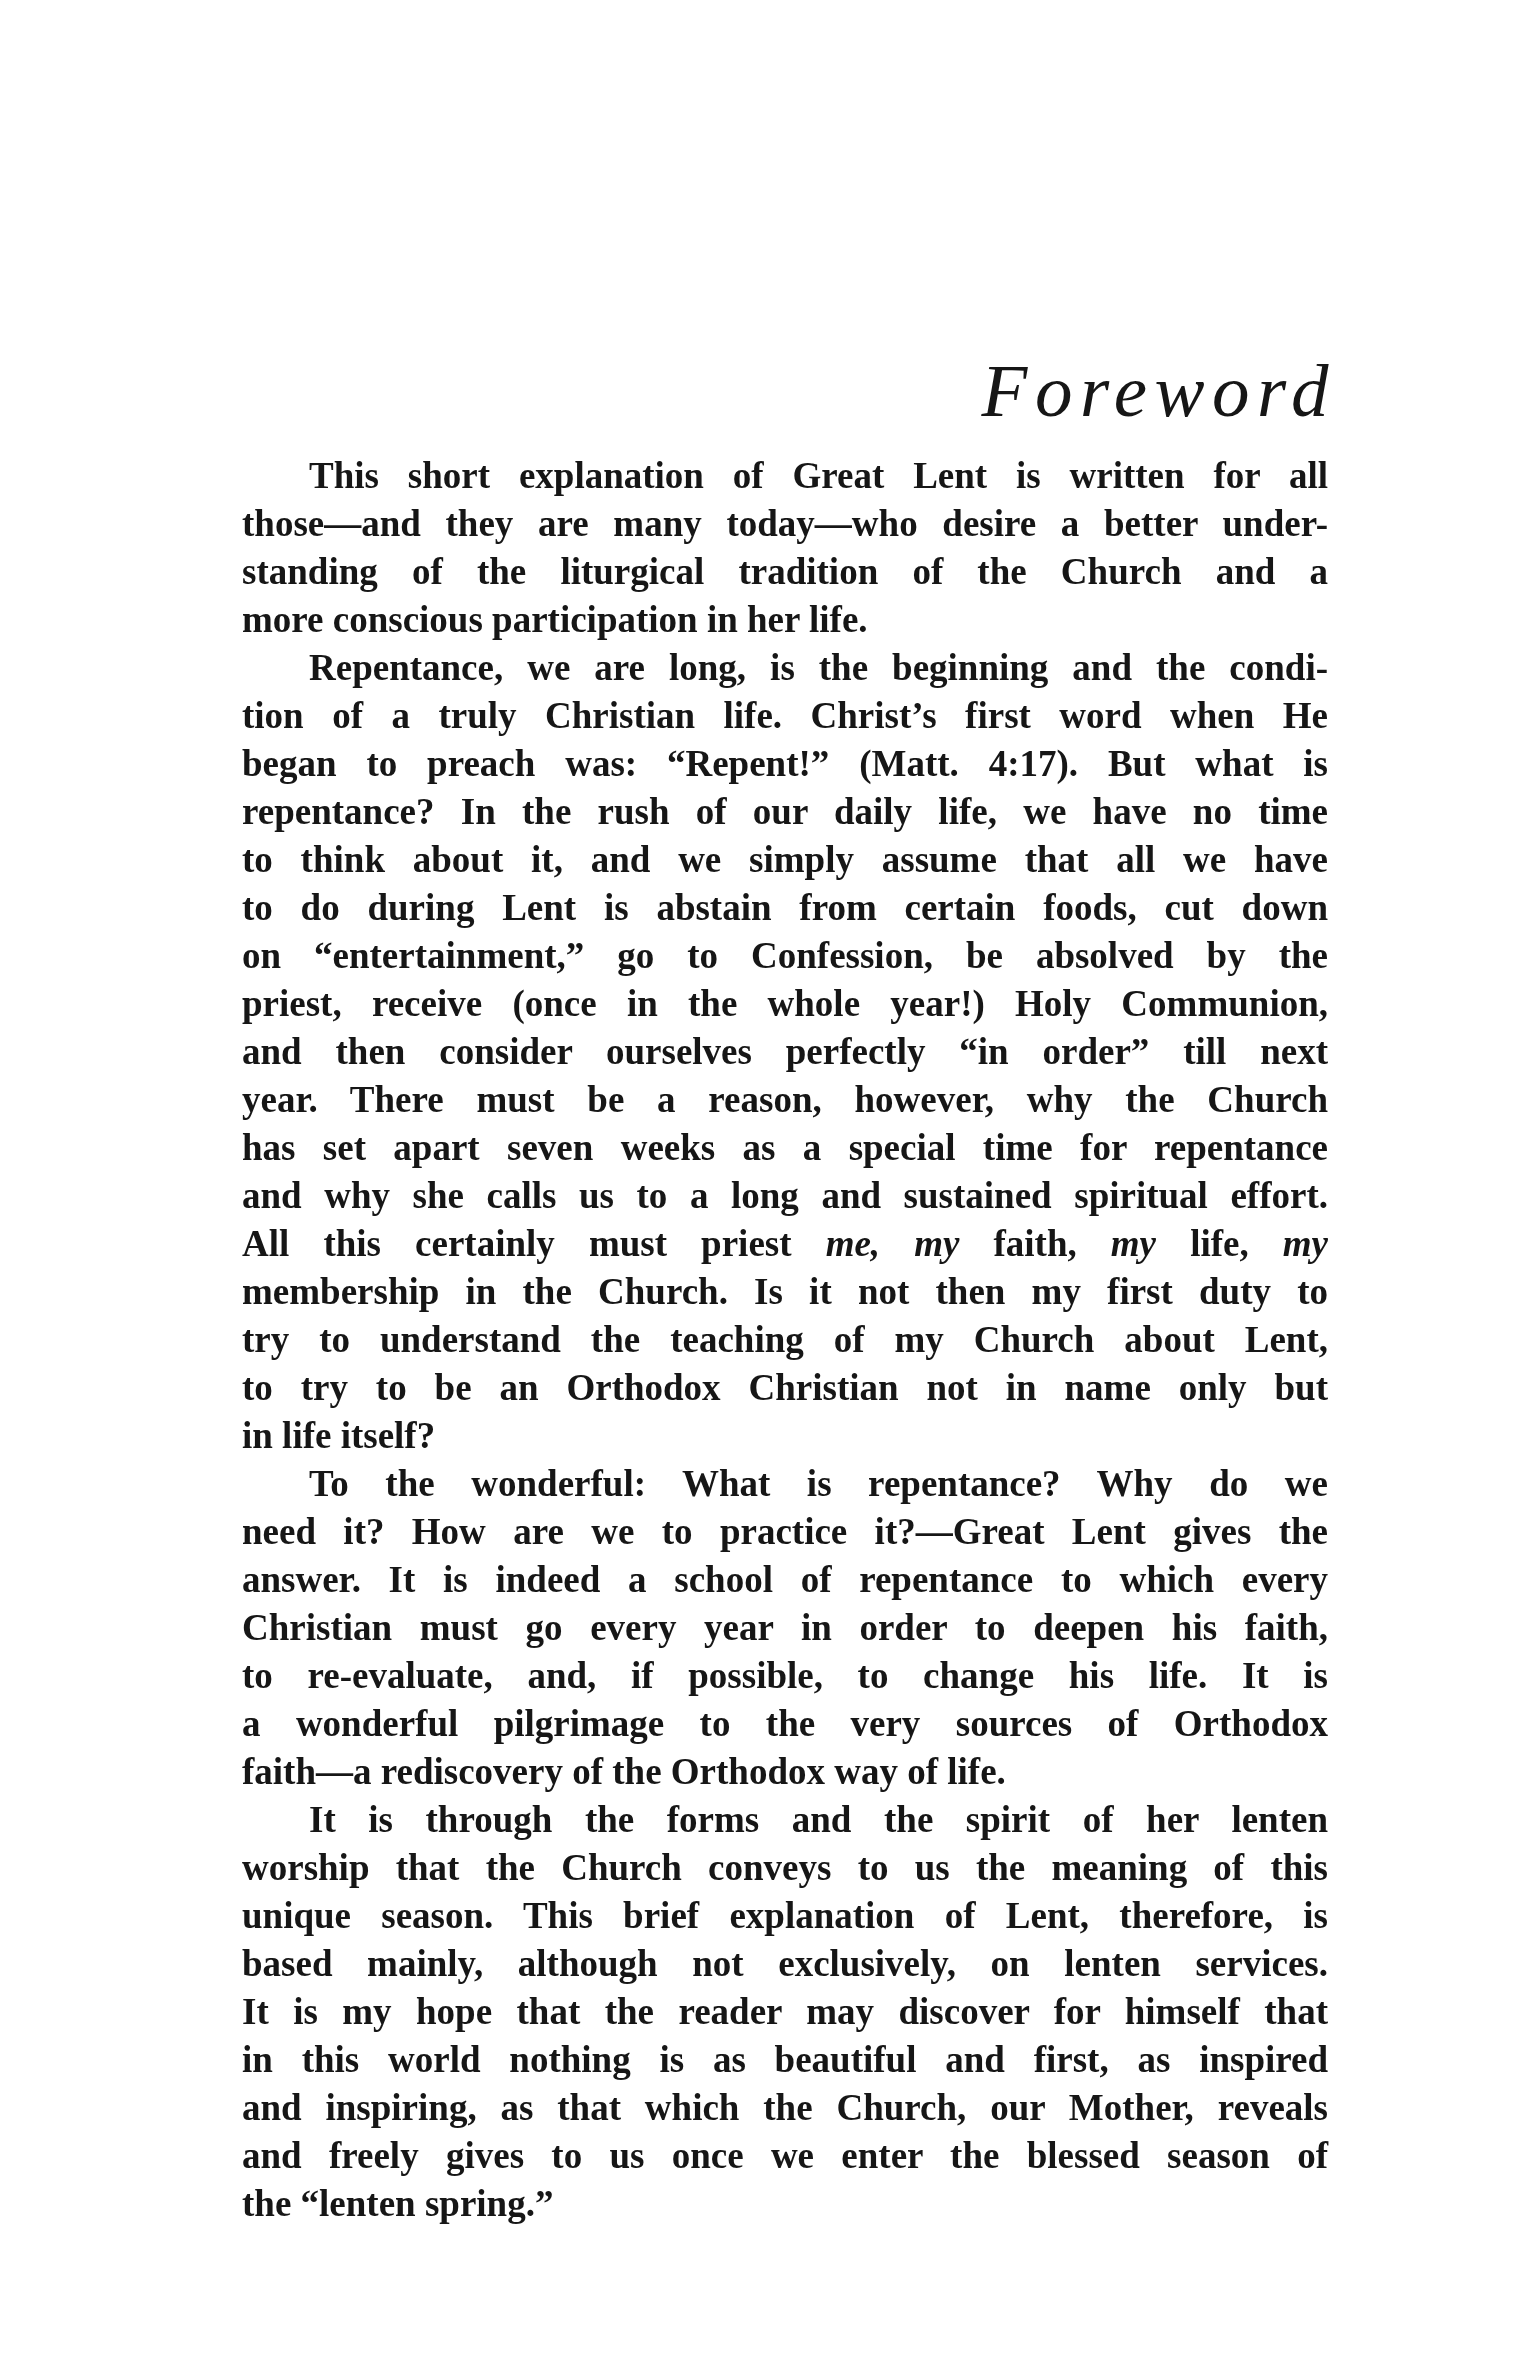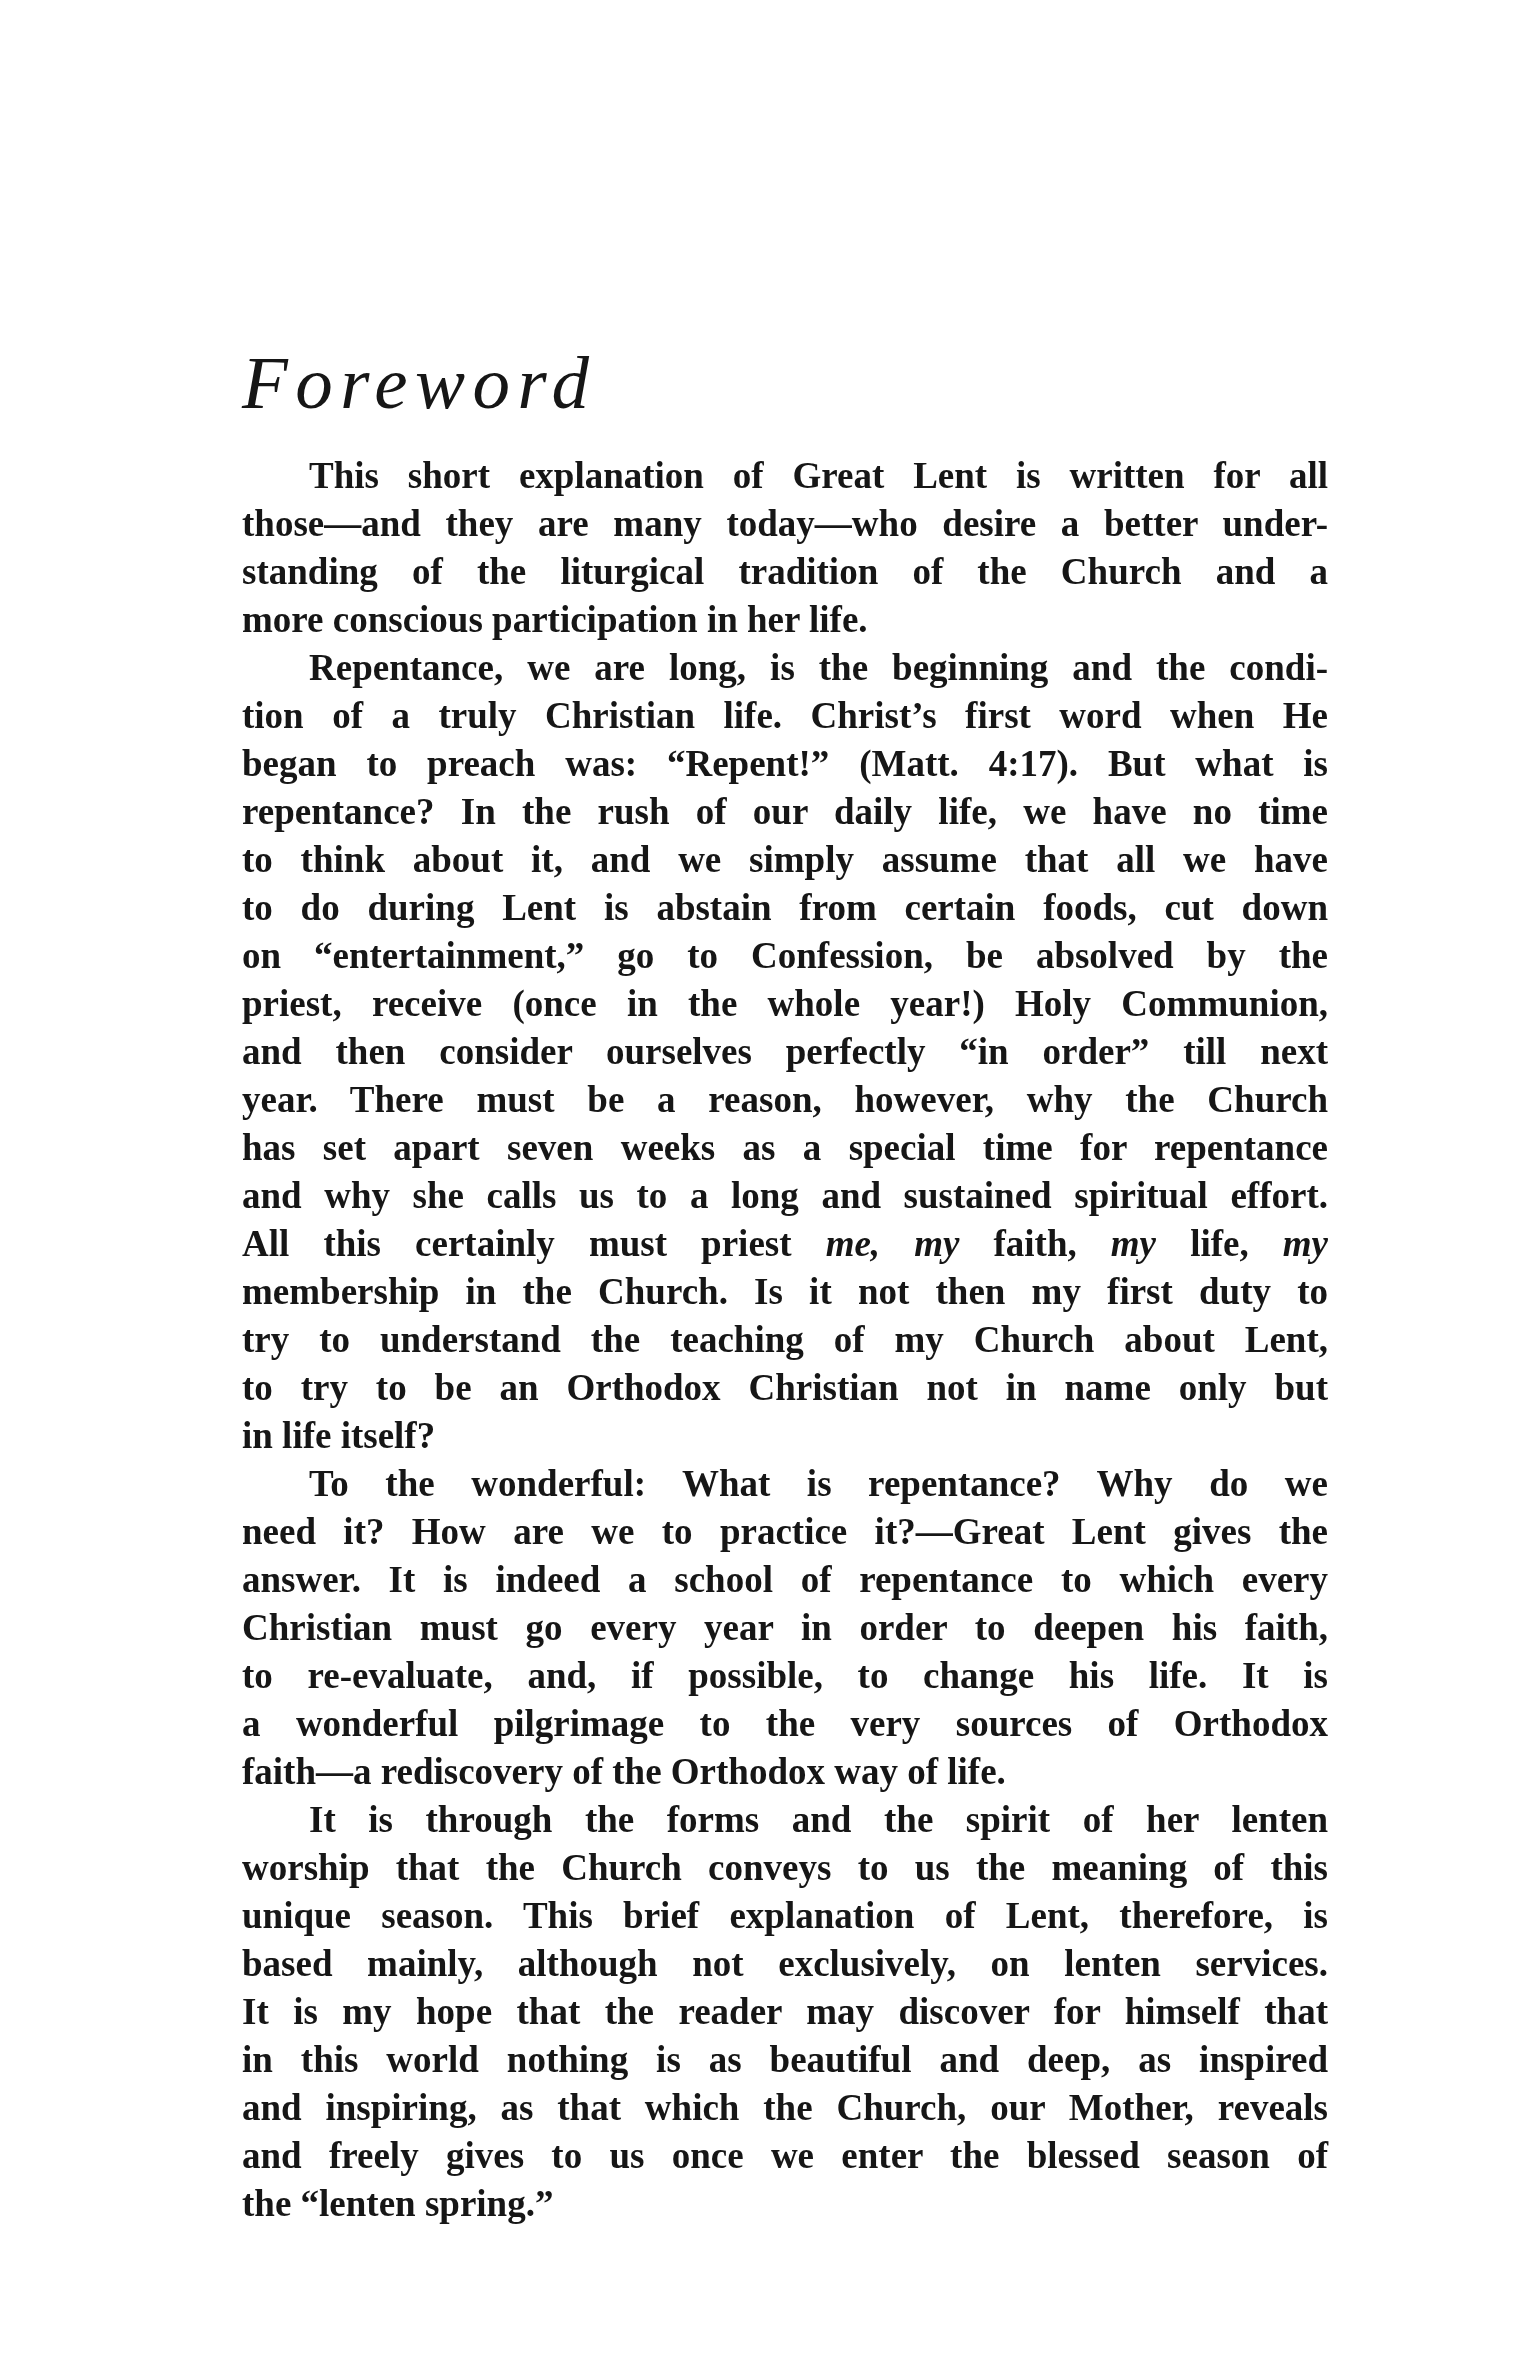--- a/index.html
+++ b/index.html
@@ -14,22 +14,22 @@
     color: #161616;
     font-family: "Liberation Serif", "DejaVu Serif", serif;
     overflow: hidden;
   }
 
   .title {
     position: absolute;
     top: 345px;
     left: 242px;
     width: 1086px;
-    margin: 0;
-    text-align: left;
+    margin: 8px;
+    text-align: right;
     font-style: italic;
     font-weight: normal;
     font-size: 75px;
     line-height: 1.0;
     letter-spacing: 0.10em;
   }
 
   .text-block {
     position: absolute;
     top: 452px;
@@ -89,20 +89,20 @@
         <div class="line"><span>to re-evaluate, and, if possible, to change his life. It is</span></div>
         <div class="line"><span>a wonderful pilgrimage to the very sources of Orthodox</span></div>
         <div class="line plast"><span>faith—a rediscovery of the Orthodox way of life.</span></div>
       </div>
       <div>
         <div class="line pfirst"><span>It is through the forms and the spirit of her lenten</span></div>
         <div class="line"><span>worship that the Church conveys to us the meaning of this</span></div>
         <div class="line"><span>unique season. This brief explanation of Lent, therefore, is</span></div>
         <div class="line"><span>based mainly, although not exclusively, on lenten services.</span></div>
         <div class="line"><span>It is my hope that the reader may discover for himself that</span></div>
-        <div class="line"><span>in this world nothing is as beautiful and deep, as inspired</span></div>
+        <div class="line"><span>in this world nothing is as beautiful and first, as inspired</span></div>
         <div class="line"><span>and inspiring, as that which the Church, our Mother, reveals</span></div>
         <div class="line"><span>and freely gives to us once we enter the blessed season of</span></div>
         <div class="line plast"><span>the “lenten spring.”</span></div>
       </div>
     </div>
 </div>
 
 
 </body></html>

